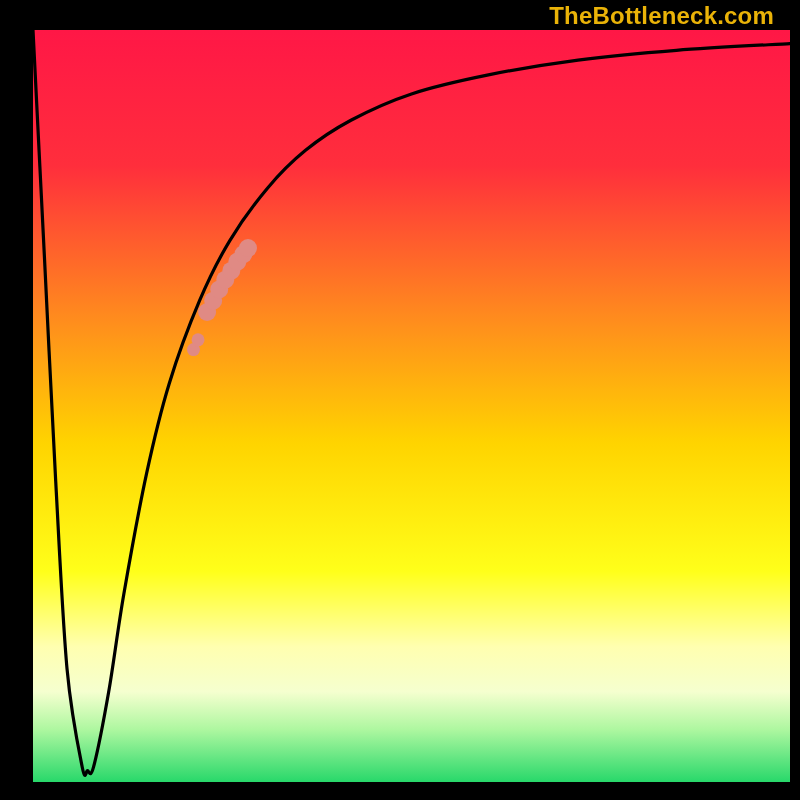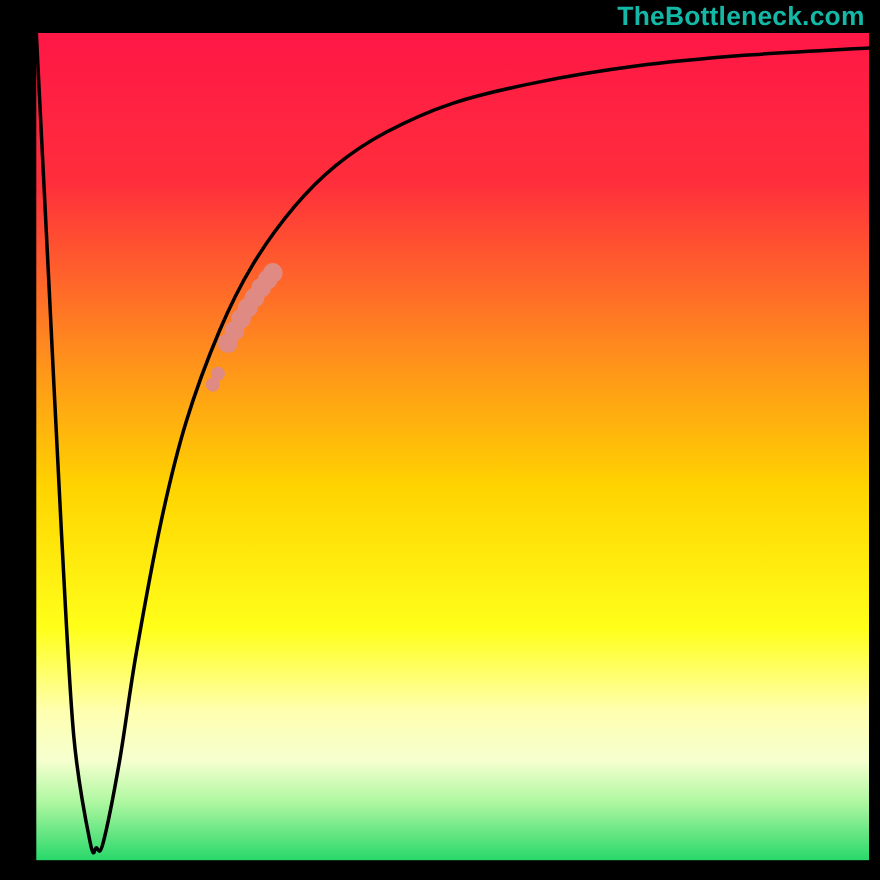--- a/index.html
+++ b/index.html
@@ -13,22 +13,22 @@
   }
   .frame {
     position: relative;
     width: 800px;
     height: 800px;
     background: #000;
   }
   .watermark {
     position: absolute;
     top: 2px;
-    right: 14px;
-    color: #14b8a6;
+    right: 26px;
+    color: #eab308;
     font-size: 24px;
     font-weight: 600;
     letter-spacing: 0.2px;
     user-select: none;
   }
   svg { display: block; }
 </style>
 </head>
 <body>
 

